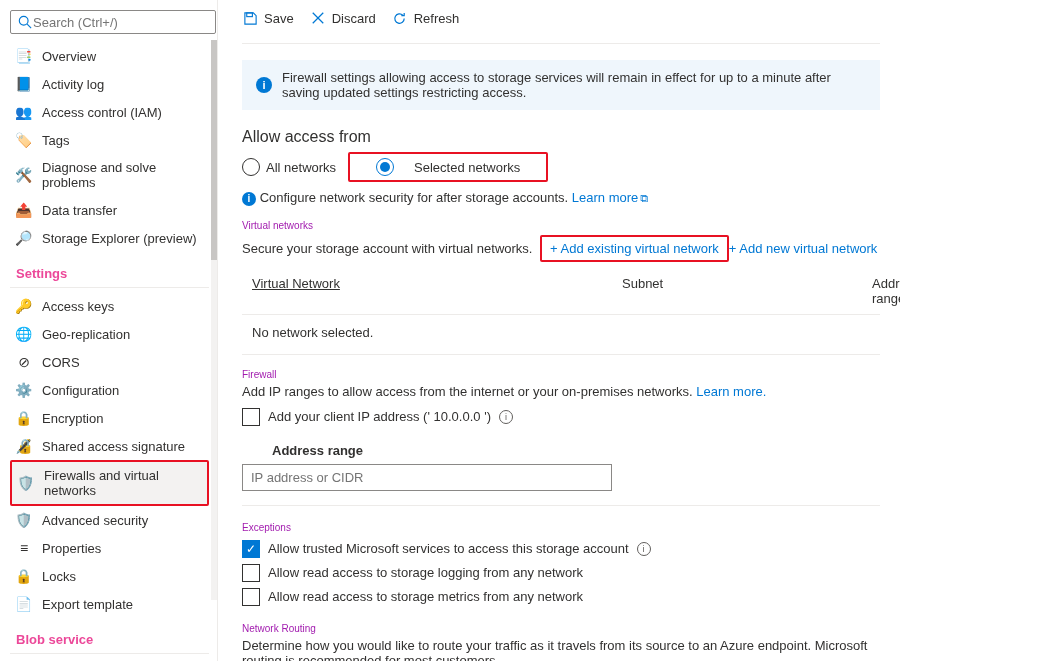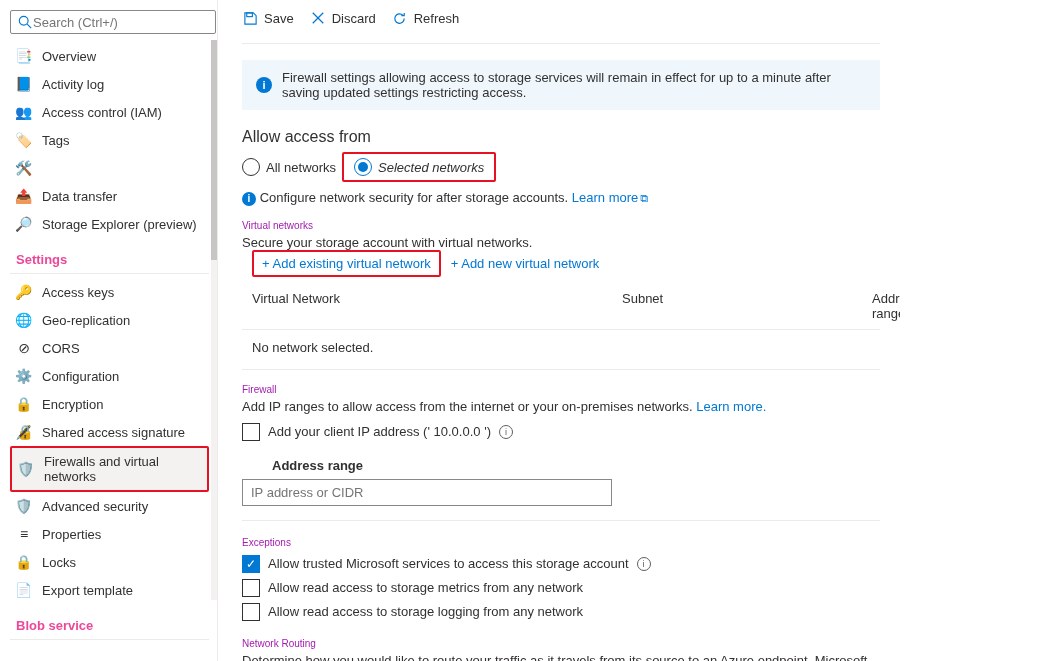--- a/index.html
+++ b/index.html
@@ -24,29 +24,29 @@
 .info-banner { background: #eff6fc; padding: 10px 14px; display: flex; align-items: center; gap: 10px; margin-bottom: 18px; font-size: 13px; color: #323130; }
 .info-icon { width: 16px; height: 16px; border-radius: 50%; background: #0078d4; color: #fff; font-size: 11px; font-weight: bold; display: inline-flex; align-items: center; justify-content: center; flex-shrink: 0; }
 .info-icon-sm { width: 14px; height: 14px; border-radius: 50%; background: #0078d4; color: #fff; font-size: 10px; font-weight: bold; display: inline-flex; align-items: center; justify-content: center; flex-shrink: 0; }
 .help-icon { width: 14px; height: 14px; border: 1px solid #605e5c; border-radius: 50%; color: #605e5c; font-size: 9px; display: inline-flex; align-items: center; justify-content: center; cursor: pointer; }
 
 .section-label { font-size: 16px; color: #323130; margin-bottom: 6px; }
 .radio-row { display: flex; align-items: center; gap: 6px; margin-bottom: 8px; }
 .radio { width: 18px; height: 18px; border: 1px solid #323130; border-radius: 50%; display: inline-flex; align-items: center; justify-content: center; cursor: pointer; }
 .radio.checked { border-color: #0078d4; }
 .radio.checked::after { content: ""; width: 10px; height: 10px; background: #0078d4; border-radius: 50%; }
-.radiolabel { }
+.radiolabel { margin-right: 6px; }
 .link { color: #0078d4; cursor: pointer; }
 .ext-icon { color: #0078d4; font-size: 11px; margin-left: 2px; }
 
 .subheading { font-size: 10px; color: #a21caf; margin: 14px 0 4px 0; }
 .subtext { font-size: 13px; color: #323130; margin-bottom: 6px; }
-.vnet-actions { display: inline-flex; gap: 10px; margin-left: 10px; align-items: center; }
+.vnet-actions { display: inline-flex; margin-left: 4px; align-items: center; }
 .table-head { display: flex; padding: 8px 10px; border-bottom: 1px solid #edebe9; font-size: 13px; color: #323130; }
-.col1 { flex: 0 0 370px; }
+.col1 { flex: 0 0 370px; text-decoration: underline; }
 .col2 { flex: 0 0 250px; }
 .col3 { flex: 1; }
 .table-empty { padding: 10px 10px 14px 10px; color: #323130; border-bottom: 1px solid #edebe9; }
 
 .checkbox-row { display: flex; align-items: center; gap: 8px; padding: 3px 0; font-size: 13px; }
 .checkbox { width: 18px; height: 18px; border: 1px solid #323130; display: inline-flex; align-items: center; justify-content: center; cursor: pointer; flex-shrink: 0; }
 .checkbox.checked { background: #0078d4; border-color: #0078d4; color: #fff; font-size: 12px; }
 .text-input { border: 1px solid #8a8886; padding: 5px 8px; font-size: 13px; width: 370px; margin-top: 4px; }
 .addr-label { font-weight: 600; font-size: 13px; margin: 14px 0 2px 30px; }
 
@@ -82,20 +82,21 @@
     <div class="nav-item">
         <span class="nav-icon">👥</span>
         <span>Access control (IAM)</span>
       </div>
     <div class="nav-item">
         <span class="nav-icon">🏷️</span>
         <span>Tags</span>
       </div>
     <div class="nav-item">
         <span class="nav-icon">🛠️</span>
+        <span>Diagnose and solve problems</span>
       </div>
     <div class="nav-item">
         <span class="nav-icon">📤</span>
         <span>Data transfer</span>
       </div>
     <div class="nav-item">
         <span class="nav-icon">🔎</span>
         <span>Storage Explorer (preview)</span>
       </div>
 
@@ -186,21 +187,21 @@
 
     <div class="info-banner">
       <span class="info-icon">i</span>
       <span>Firewall settings allowing access to storage services will remain in effect for up to a minute after saving updated settings restricting access.</span>
     </div>
 
     <div class="section-label">Allow access from</div>
     <div class="radio-row">
       <span class="radio"></span>
       <span class="radiolabel">All networks</span>
-      <span class="highlight-box" style="display:inline-flex;align-items:center;gap:6px;padding:4px 10px;font-style:italic;">
+      <span class="highlight-box" style="display:inline-flex;align-items:center;gap:20px;padding:4px 26px;">
         <span class="radio checked"></span>
         <span>Selected networks</span>
       </span>
     </div>
     <div class="subtext">
       <span class="info-icon-sm">i</span>
       <span>Configure network security for after storage accounts. </span><span class="link">Learn more</span><span class="ext-icon">⧉</span>
     </div>
 
     <div class="subheading">Virtual networks</div>
@@ -233,24 +234,24 @@
     <div class="divider"></div>
 
     <div class="subheading" style="margin-top:16px;">Exceptions</div>
     <div class="checkbox-row">
       <span class="checkbox checked">✓</span>
       <span>Allow trusted Microsoft services to access this storage account</span>
       <span class="help-icon">i</span>
     </div>
     <div class="checkbox-row">
       <span class="checkbox"></span>
+      <span>Allow read access to storage logging from any network</span>
+    </div>
+    <div class="checkbox-row">
+      <span class="checkbox"></span>
       <span>Allow read access to storage metrics from any network</span>
-    </div>
-    <div class="checkbox-row">
-      <span class="checkbox"></span>
-      <span>Allow read access to storage logging from any network</span>
     </div>
 
     <div class="subheading">Network Routing</div>
     <div class="subtext">Determine how you would like to route your traffic as it travels from its source to an Azure endpoint. Microsoft routing is recommended for most customers.</div>
 
   </div>
 </div>
 
 </body></html>

